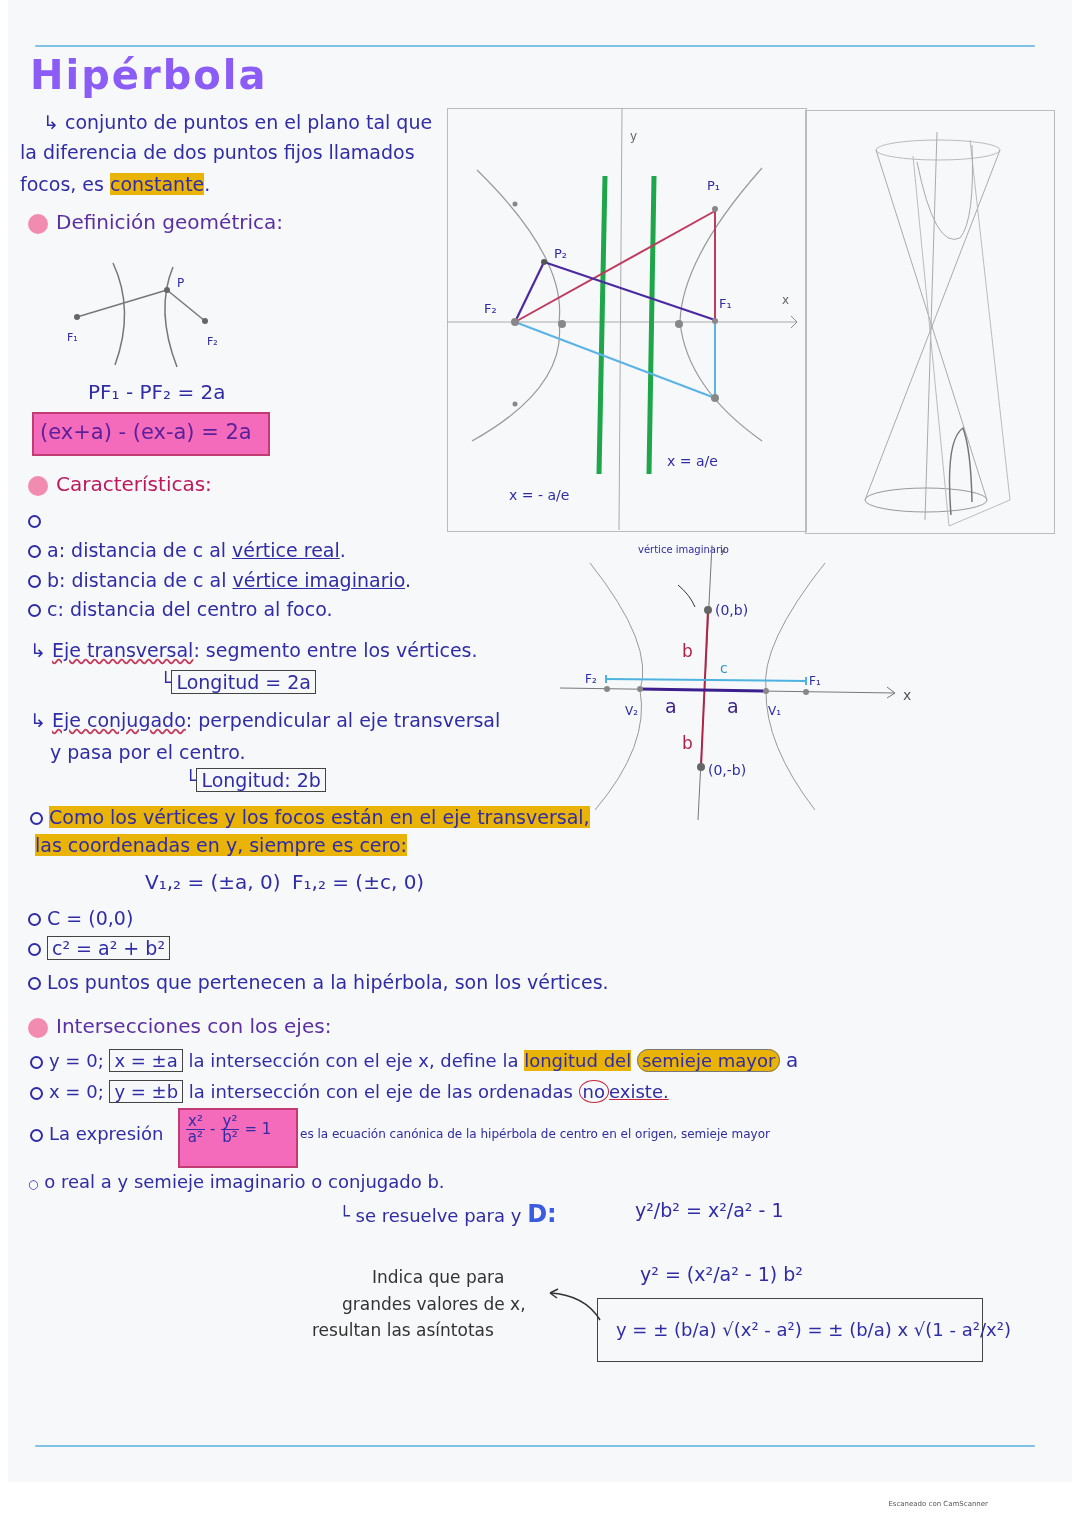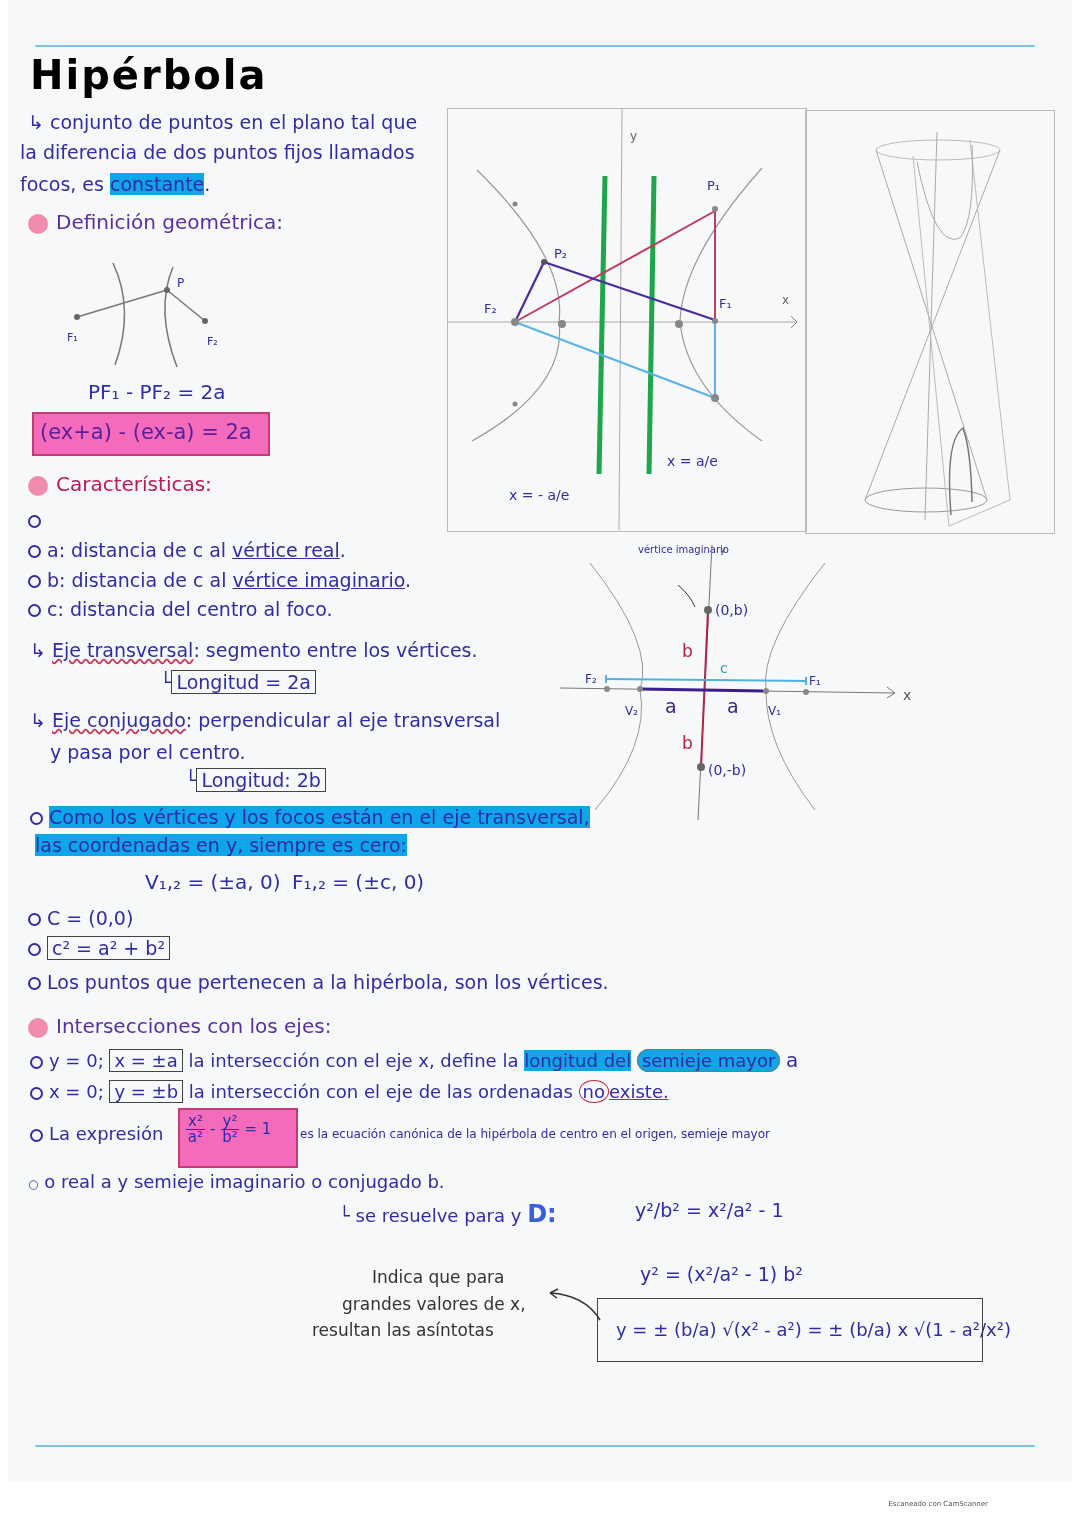--- a/index.html
+++ b/index.html
@@ -1,23 +1,23 @@
 <!DOCTYPE html>
 <html><head>
 <meta charset="utf-8">
 <style>
   html,body{margin:0;padding:0;}
   body{width:1080px;height:1528px;background:#ffffff;position:relative;overflow:hidden;
        font-family:"DejaVu Sans",sans-serif;color:#2b2a9c;}
   .page{position:absolute;left:8px;top:0;width:1064px;height:1482px;background:#f7f8fa;}
   .rule{position:absolute;height:2px;background:#7fc3e6;border-radius:2px;}
   .t{position:absolute;white-space:nowrap;font-size:19px;line-height:24px;color:#2f2ca5;}
-  .title{position:absolute;left:30px;top:52px;font-size:40px;font-weight:bold;color:#000000;letter-spacing:2px;
+  .title{position:absolute;left:30px;top:52px;font-size:40px;font-weight:bold;color:#8b5cf6;letter-spacing:2px;
          font-family:"DejaVu Sans",sans-serif;}
-  .hl-y{background:#0ea5e9;}
+  .hl-y{background:#eab308;}
   .box{border:1.5px solid #444;padding:0 4px;}
   .dot-pink{display:inline-block;width:20px;height:20px;border-radius:50%;background:#f28bb0;vertical-align:middle;margin-right:8px;}
   .bul{display:inline-block;width:9px;height:9px;border-radius:50%;border:2px solid #2f2ca5;margin-right:6px;vertical-align:middle;}
   .ul-wave{text-decoration:underline wavy #c33a5b;}
   .ul{text-decoration:underline;}
   .pink-box{position:absolute;background:#f56bbb;border:2px solid #c23b73;}
   .frac{display:inline-block;vertical-align:middle;text-align:center;font-size:15px;line-height:15px;}
   .frac span{display:block;}
   .frac .num{border-bottom:1.5px solid #2f2ca5;padding:0 2px;}
   .diagram-box{position:absolute;border:1.5px solid #bbb;}
@@ -25,21 +25,21 @@
   svg text{font-family:"DejaVu Sans",sans-serif;}
 </style>
 </head>
 <body>
 
 <div class="page"></div>
 <div class="rule" style="left:35px;top:45px;width:1000px;"></div>
 
 <div class="title">Hipérbola</div>
 
-<div class="t" style="left:28px;top:110px;">↳ conjunto de puntos en el plano tal que</div>
+<div class="t" style="left:43px;top:110px;">↳ conjunto de puntos en el plano tal que</div>
 <div class="t" style="left:20px;top:140px;">la diferencia de dos puntos fijos llamados</div>
 <div class="t" style="left:20px;top:172px;"><span>focos, es</span> <span class="hl-y">constante</span><span>.</span></div>
 
 <div class="t" style="left:28px;top:210px;font-size:20px;color:#5a2fa3;"><span class="dot-pink"></span><span>Definición geométrica:</span></div>
 
 <svg style="position:absolute;left:55px;top:255px;" width="200" height="120">
   <path d="M58 8 Q80 55 60 110" stroke="#777" fill="none" stroke-width="1.5"></path>
   <path d="M118 12 Q100 55 122 112" stroke="#777" fill="none" stroke-width="1.5"></path>
   <line x1="22" y1="62" x2="112" y2="35" stroke="#777" stroke-width="1.5"></line>
   <line x1="112" y1="35" x2="150" y2="66" stroke="#777" stroke-width="1.5"></line>

